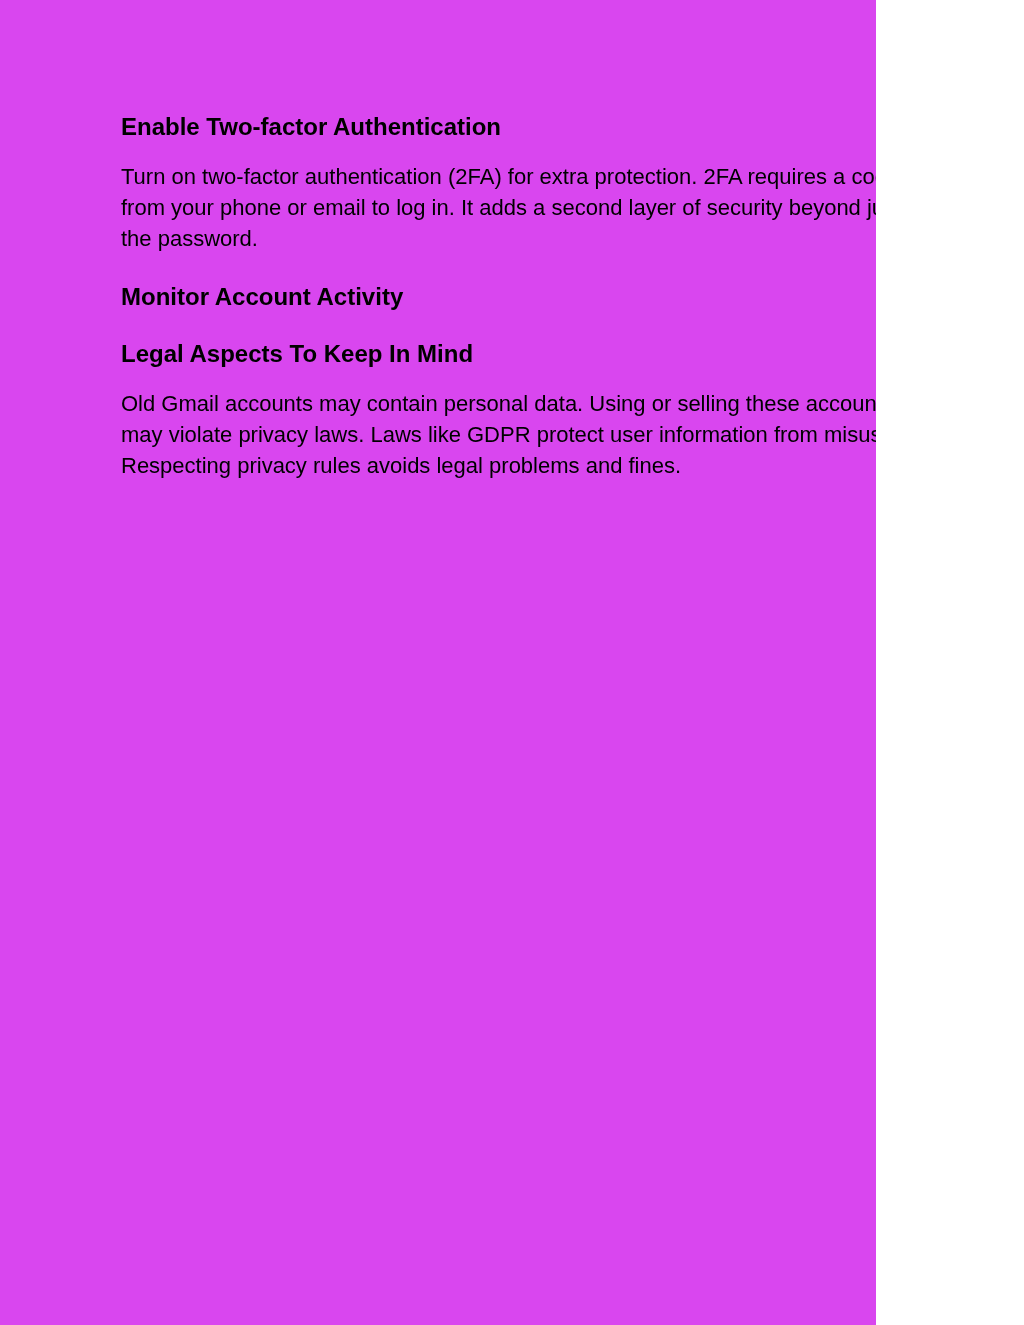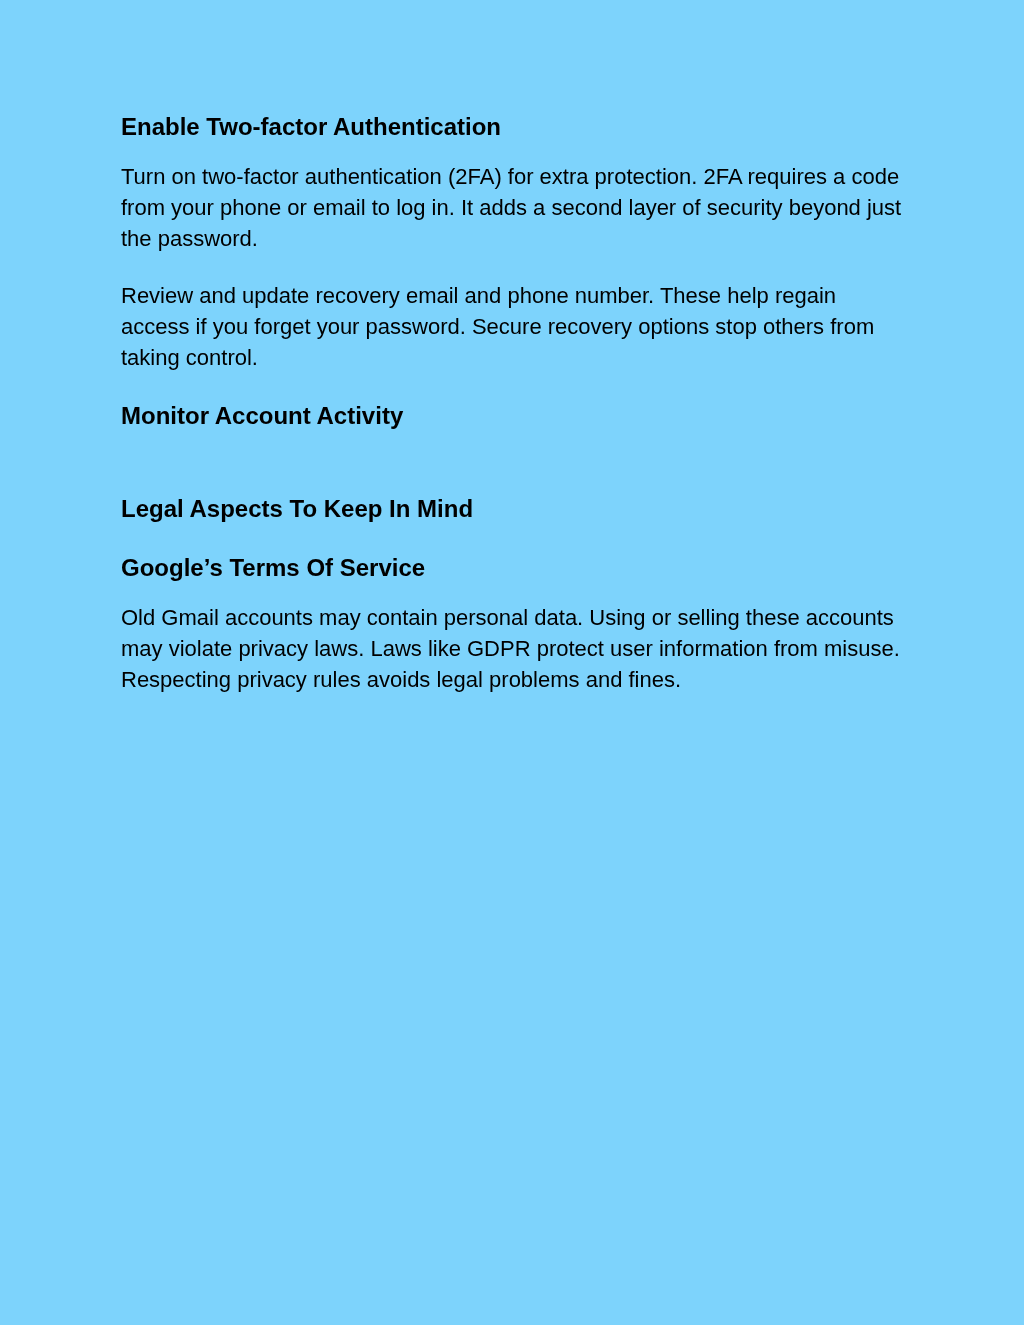--- a/index.html
+++ b/index.html
@@ -2,44 +2,44 @@
 <html><head>
 <meta charset="utf-8">
 <style>
   html, body {
     margin: 0;
     padding: 0;
     background: #ffffff;
   }
   .page {
     position: relative;
-    width: 1024px;
+    width: 876px;
     height: 1325px;
-    background: #7dd3fc;
+    background: #d946ef;
     overflow: hidden;
     font-family: "Liberation Sans", "DejaVu Sans", sans-serif;
     color: #000000;
   }
   .content {
     position: absolute;
     top: 0;
     left: 121px;
     width: 784px;
     padding-top: 110px;
     box-sizing: content-box;
   }
   .doc-heading {
     font-size: 24px;
     line-height: 33px;
     font-weight: 700;
     margin: 26px 0 18px 0;
     color: #000000;
   }
   .doc-heading.level-2 {
-    margin-top: 60px;
+    margin-top: 24px;
   }
   .content > .doc-heading:first-child {
     margin-top: 0;
   }
   .doc-paragraph {
     font-size: 22px;
     line-height: 31px;
     font-weight: 400;
     margin: 0 0 26px 0;
     color: #000000;
@@ -47,24 +47,22 @@
 </style>
 </head>
 <body>
 
 <div class="page">
   <div class="content">
 
     <h3 class="doc-heading level-3">Enable Two-factor Authentication</h3>
     <p class="doc-paragraph">Turn on two-factor authentication (2FA) for extra protection. 2FA requires a code from your phone or email to log in. It adds a second layer of security beyond just the password.</p>
 
-    <p class="doc-paragraph">Review and update recovery email and phone number. These help regain access if you forget your password. Secure recovery options stop others from taking control.</p>
 
     <h3 class="doc-heading level-3">Monitor Account Activity</h3>
 
     <h2 class="doc-heading level-2">Legal Aspects To Keep In Mind</h2>
 
-    <h3 class="doc-heading level-3">Google’s Terms Of Service</h3>
 
     <p class="doc-paragraph">Old Gmail accounts may contain personal data. Using or selling these accounts may violate privacy laws. Laws like GDPR protect user information from misuse. Respecting privacy rules avoids legal problems and fines.</p>
 
   </div>
 </div>
 
 </body></html>

